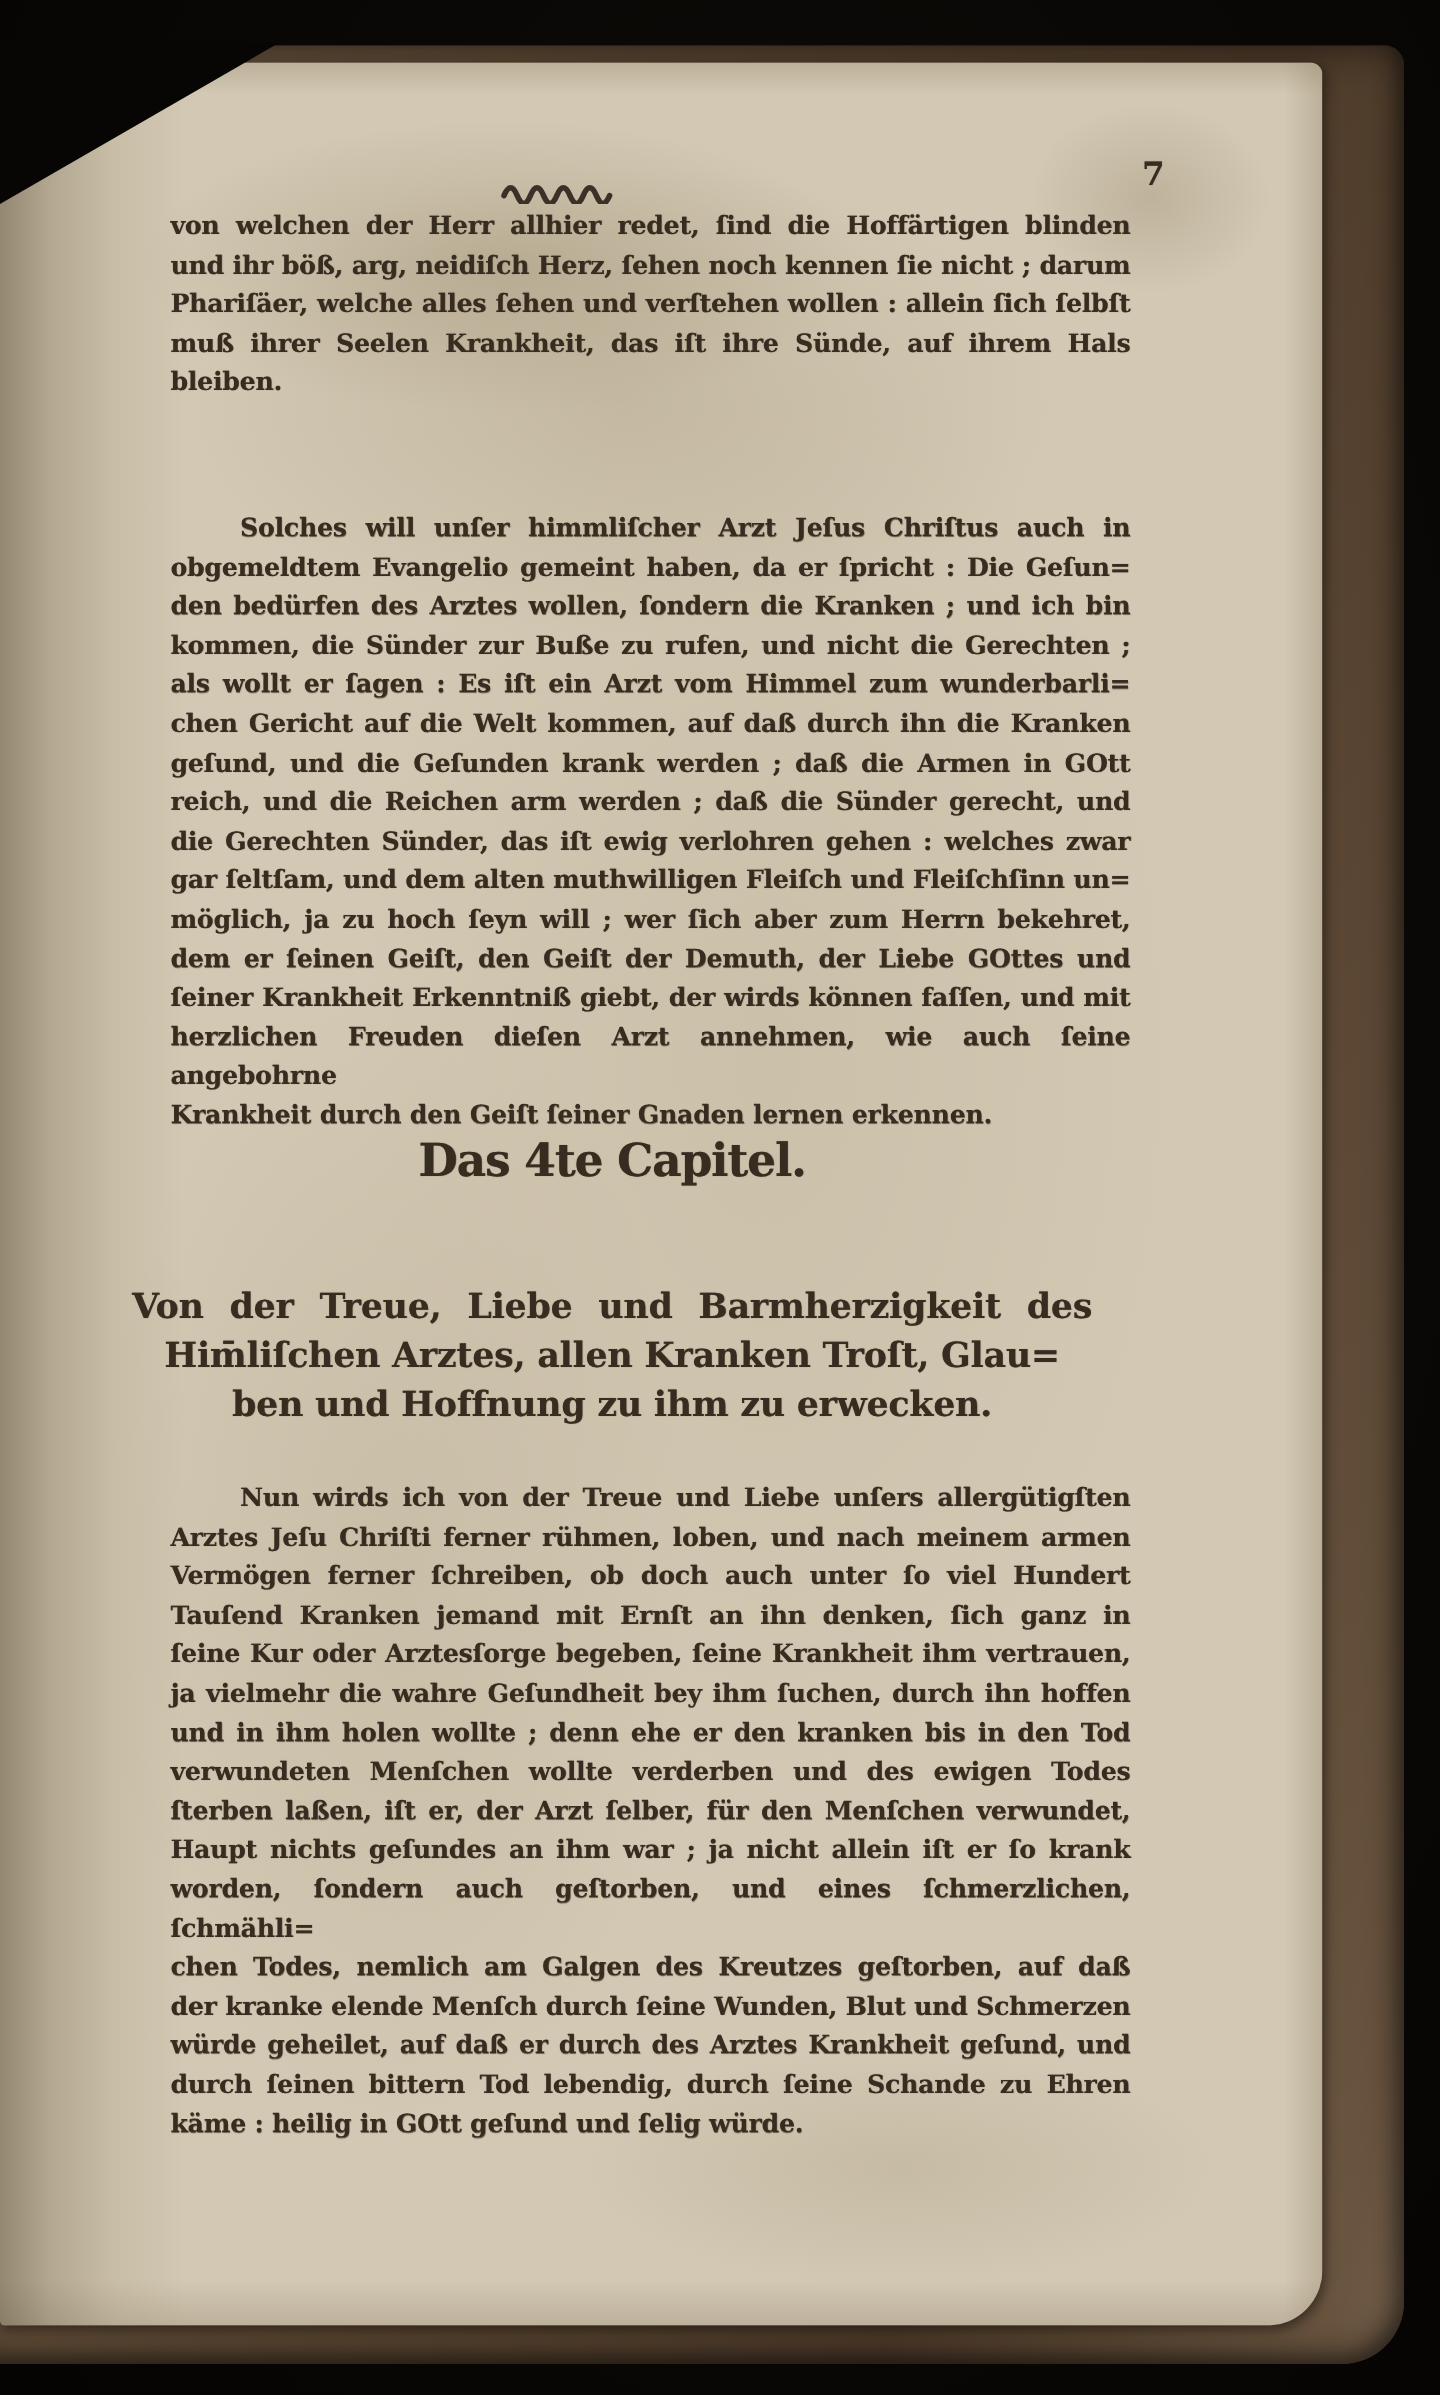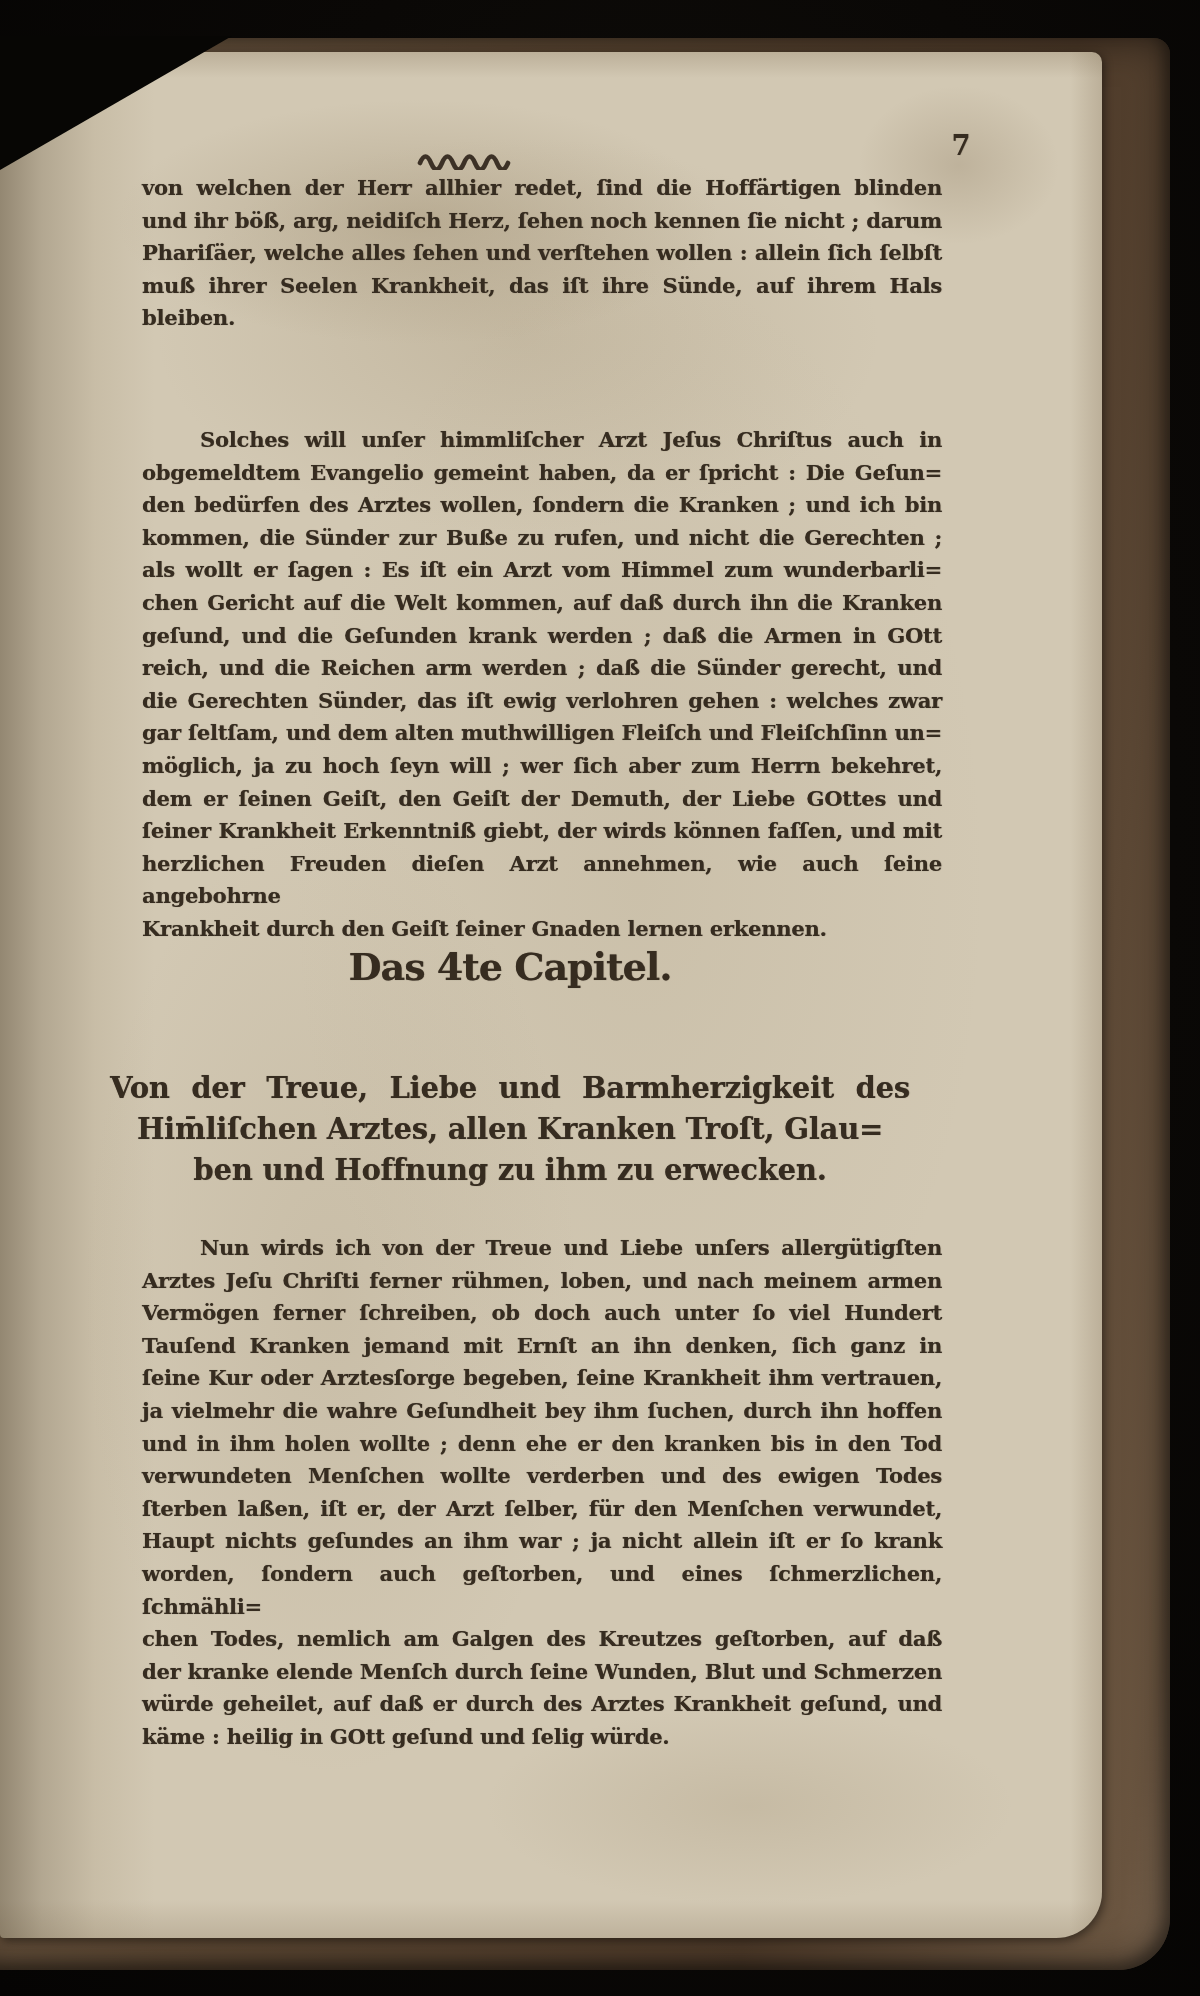--- a/index.html
+++ b/index.html
@@ -117,18 +117,19 @@
         <div class="line">ſeine Kur oder Arztesſorge begeben, ſeine Krankheit ihm vertrauen,</div>
         <div class="line">ja vielmehr die wahre Geſundheit bey ihm ſuchen, durch ihn hoffen</div>
         <div class="line">und in ihm holen wollte ; denn ehe er den kranken bis in den Tod</div>
         <div class="line">verwundeten Menſchen wollte verderben und des ewigen Todes</div>
         <div class="line">ſterben laßen, iſt er, der Arzt ſelber, für den Menſchen verwundet,</div>
         <div class="line">Haupt nichts geſundes an ihm war ; ja nicht allein iſt er ſo krank</div>
         <div class="line">worden, ſondern auch geſtorben, und eines ſchmerzlichen, ſchmähli=</div>
         <div class="line">chen Todes, nemlich am Galgen des Kreutzes geſtorben, auf daß</div>
         <div class="line">der kranke elende Menſch durch ſeine Wunden, Blut und Schmerzen</div>
         <div class="line">würde geheilet, auf daß er durch des Arztes Krankheit geſund, und</div>
+        <div class="line">durch ſeinen bittern Tod lebendig, durch ſeine Schande zu Ehren</div>
         <div class="line line-final">käme : heilig in GOtt geſund und ſelig würde.</div>
       </div>
   </div>
 
   <div class="corner-shadow"></div>
 </div>
 
 </body></html>

